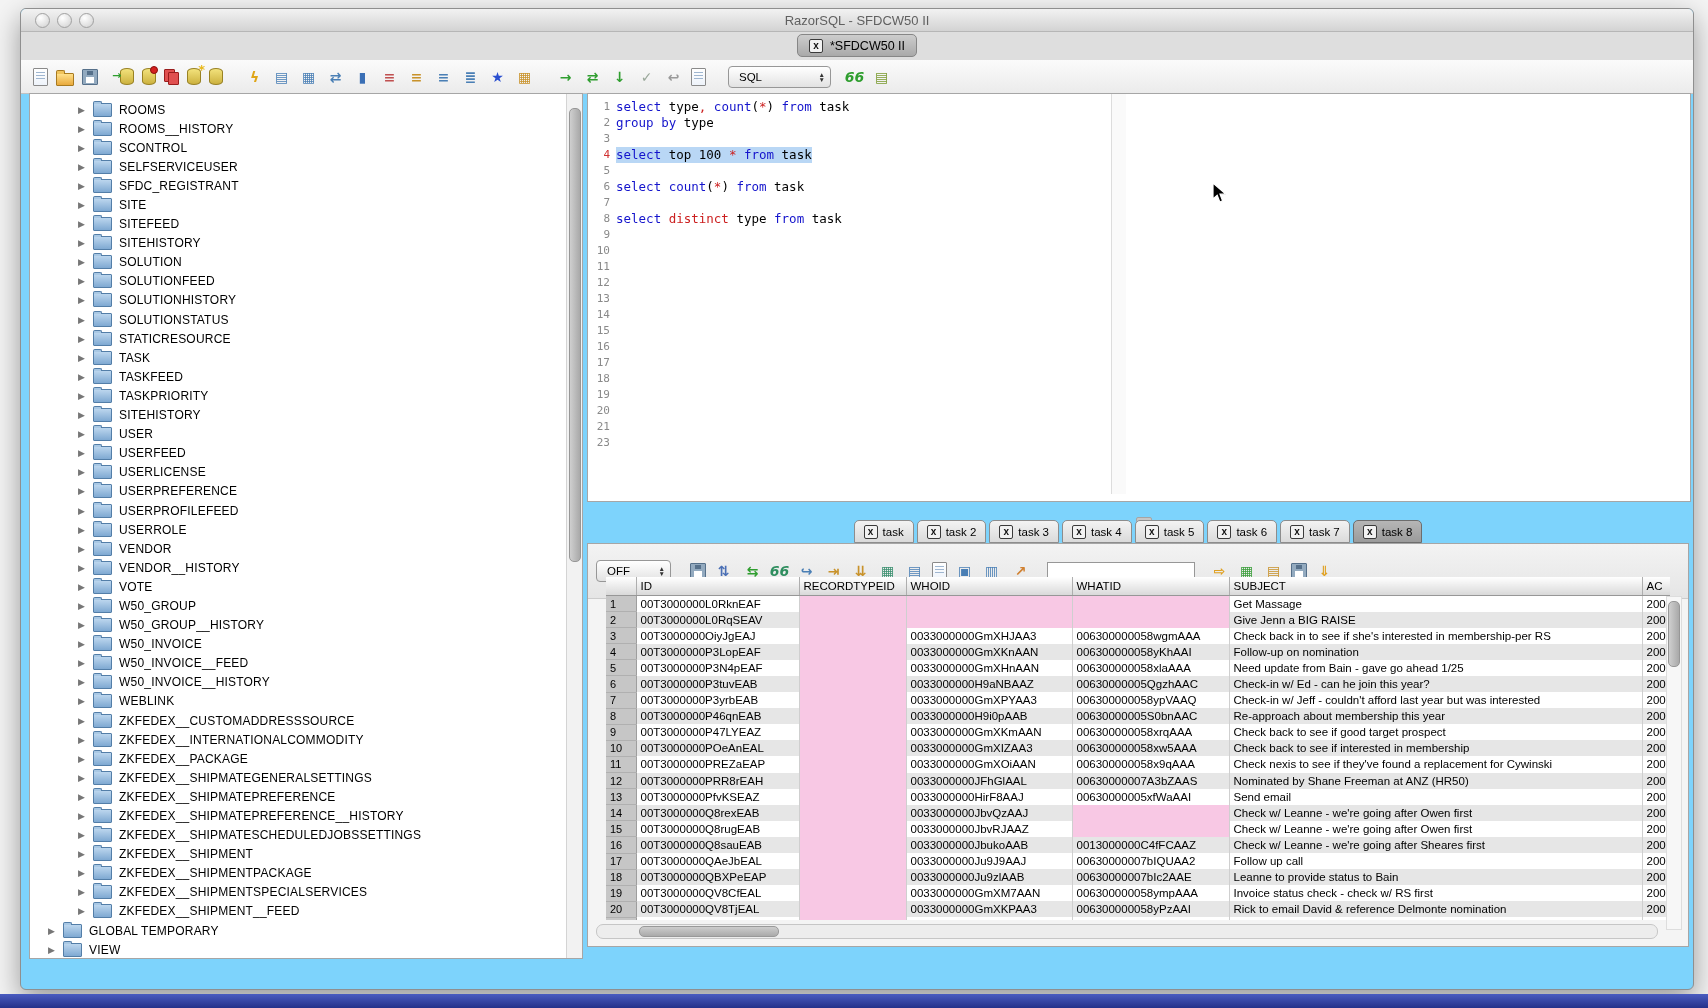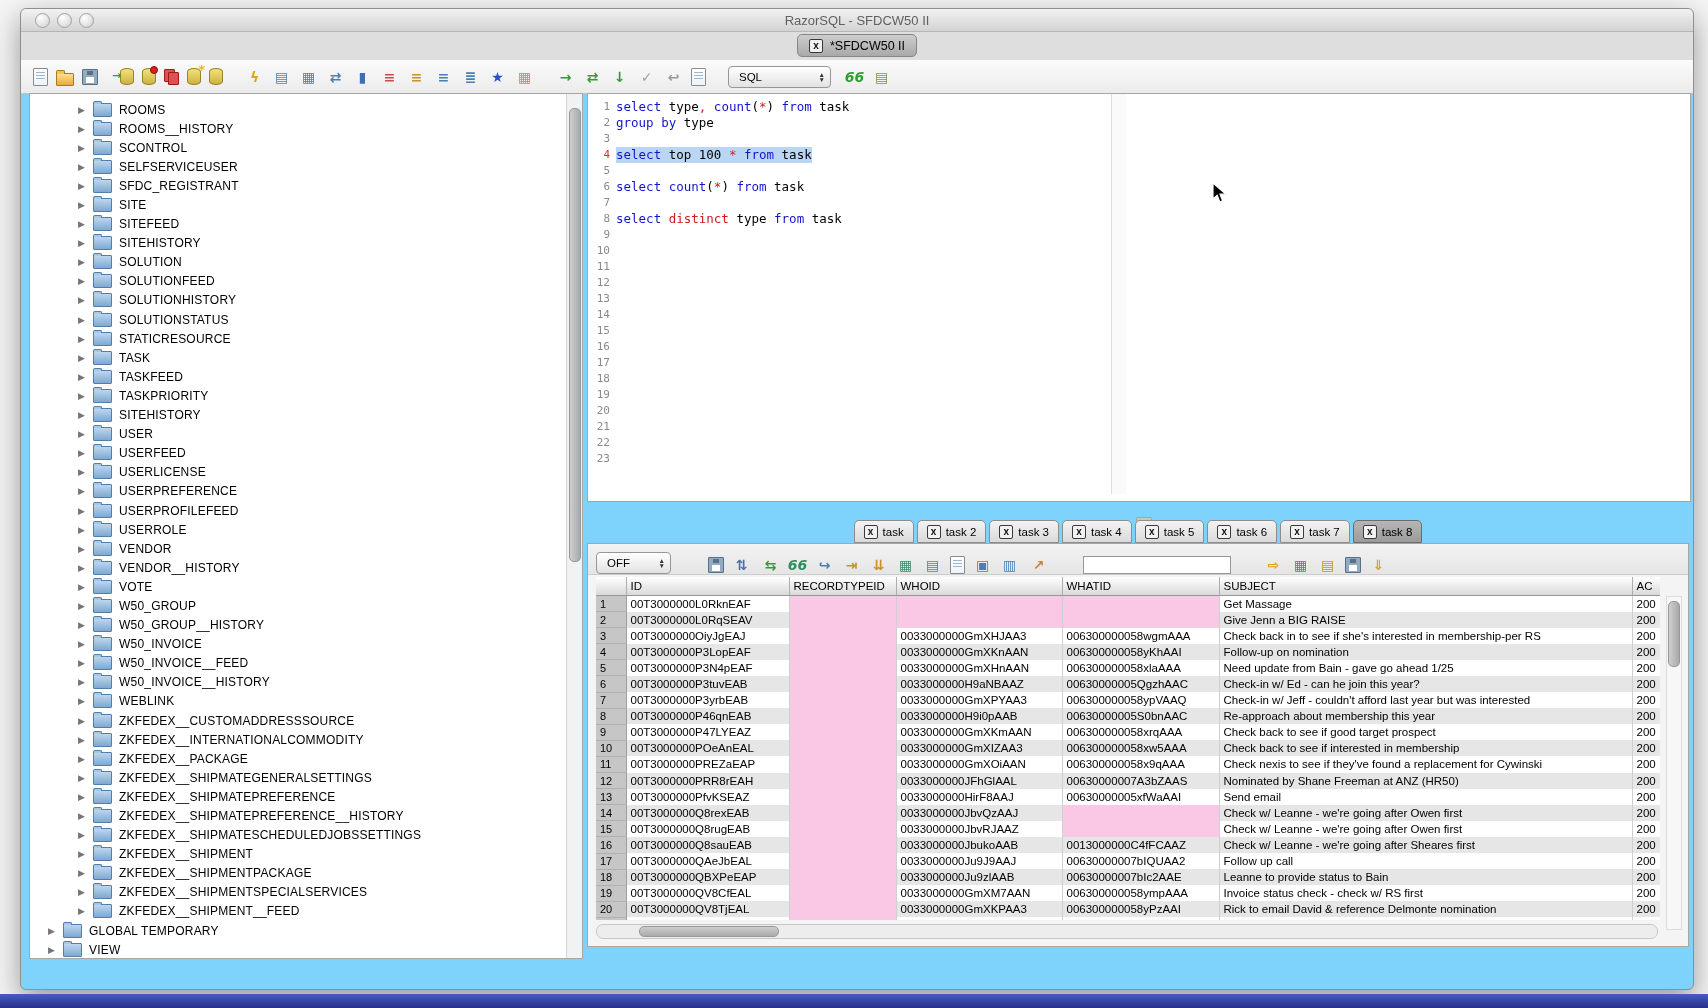--- a/index.html
+++ b/index.html
@@ -96,25 +96,25 @@
   
   .rtabs{position:absolute;left:566px;top:512px;width:1102px;height:22px;display:flex;
        justify-content:center;align-items:flex-end;gap:3px}
   .rtab{display:flex;align-items:center;gap:5px;height:21px;padding:0 9px;
        background:linear-gradient(#f3f3f3,#dadada);border:1px solid #8d8d8d;
        border-radius:5px 5px 0 0;font-size:11.5px}
   .rtab.active{background:linear-gradient(#b6b6b6,#9b9b9b);border-color:#6d6d6d}
   
   .results{position:absolute;left:566px;top:534px;width:1102px;height:404px;background:#f4f4f4;
        border:1px solid #a6a6a6;box-sizing:border-box}
-  .rtoolbar{height:30px;display:flex;align-items:flex-end;padding:0 8px;gap:25px;
+  .rtoolbar{height:30px;display:flex;align-items:center;padding:12px 8px;gap:7px;
        background:linear-gradient(#f3f3f3,#e5e5e5);border-bottom:1px solid #cccccc}
   .rtoolbar .tb-group{margin-right:10px}
   .search-input{width:138px;height:16px;border:1px solid #979797;background:#fff;font-size:11px;padding:0 4px}
-  .rtable-wrap{position:absolute;left:8px;top:33px;width:1064px;bottom:26px;overflow:hidden}
+  .rtable-wrap{position:absolute;left:18px;top:33px;width:1064px;bottom:26px;overflow:hidden}
   table.grid{border-collapse:collapse;table-layout:fixed;width:1064px}
   .grid th{height:18px;background:linear-gradient(#ffffff,#d9d9d9);border-right:1px solid #aeaeae;
        border-bottom:1px solid #979797;font-weight:400;text-align:left;font-size:11.5px;
        padding:0 4px;overflow:hidden;white-space:nowrap}
   .grid td{height:15.1px;font-size:11.5px;padding:0 4px;white-space:nowrap;overflow:hidden;
        border-right:1px solid #cfcfcf;background:#fff}
   .grid tr:nth-child(even) td{background:#e6e6e6}
   .grid td.nullc{background:#f8c8e4 !important}
   .grid td.rownum{background:#c6c6c6 !important;border-bottom:1px solid #b0b0b0;
        border-right:1px solid #9e9e9e;font-size:11px}
@@ -451,21 +451,20 @@
       <div class="eline"><span class="eln">12</span><span class="ecode"></span></div>
       <div class="eline"><span class="eln">13</span><span class="ecode"></span></div>
       <div class="eline"><span class="eln">14</span><span class="ecode"></span></div>
       <div class="eline"><span class="eln">15</span><span class="ecode"></span></div>
       <div class="eline"><span class="eln">16</span><span class="ecode"></span></div>
       <div class="eline"><span class="eln">17</span><span class="ecode"></span></div>
       <div class="eline"><span class="eln">18</span><span class="ecode"></span></div>
       <div class="eline"><span class="eln">19</span><span class="ecode"></span></div>
       <div class="eline"><span class="eln">20</span><span class="ecode"></span></div>
       <div class="eline"><span class="eln">21</span><span class="ecode"></span></div>
-      <div class="eline"><span class="eln">22</span><span class="ecode"></span></div>
       <div class="eline"><span class="eln">23</span><span class="ecode"></span></div>
     </div>
   <div class="escroll"></div>
 
 
   <div class="divider-dot"></div>
 
   <div class="rtabs" id="rtabs">
       <div class="rtab">
         <span class="boxx">x</span>

